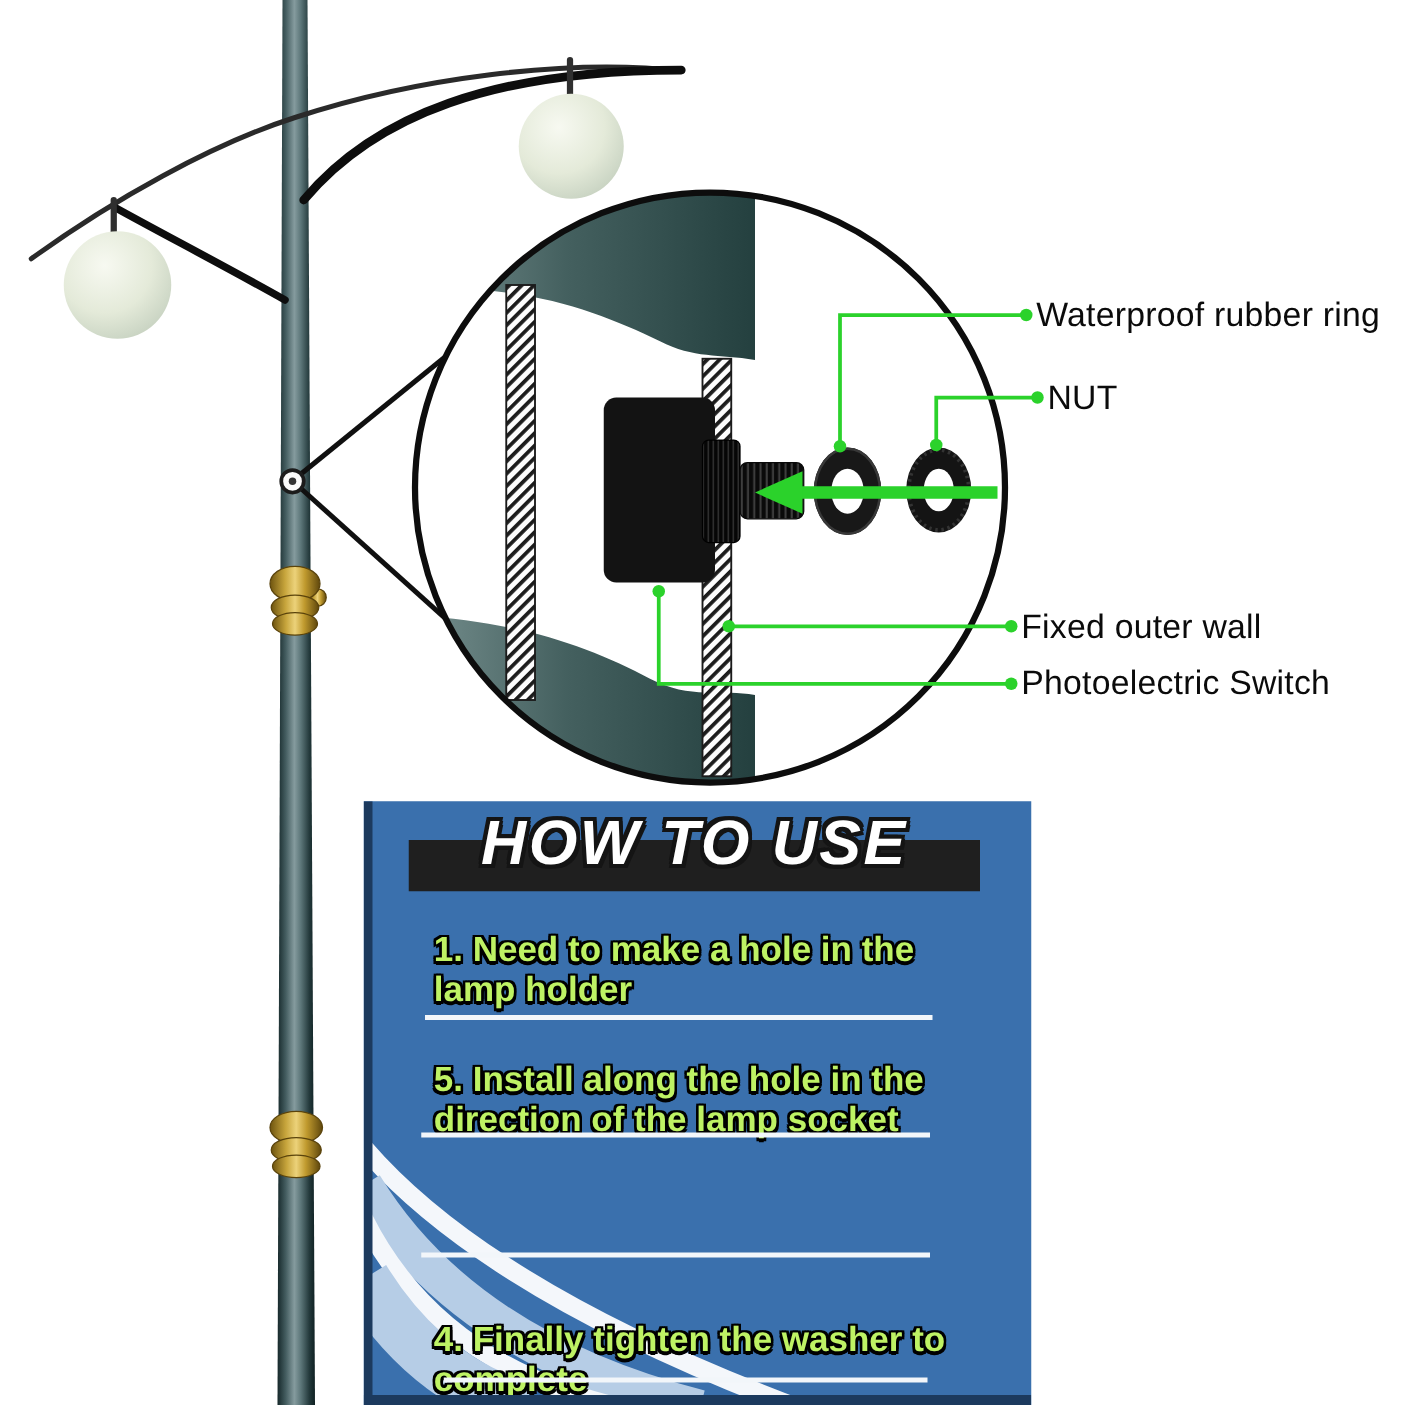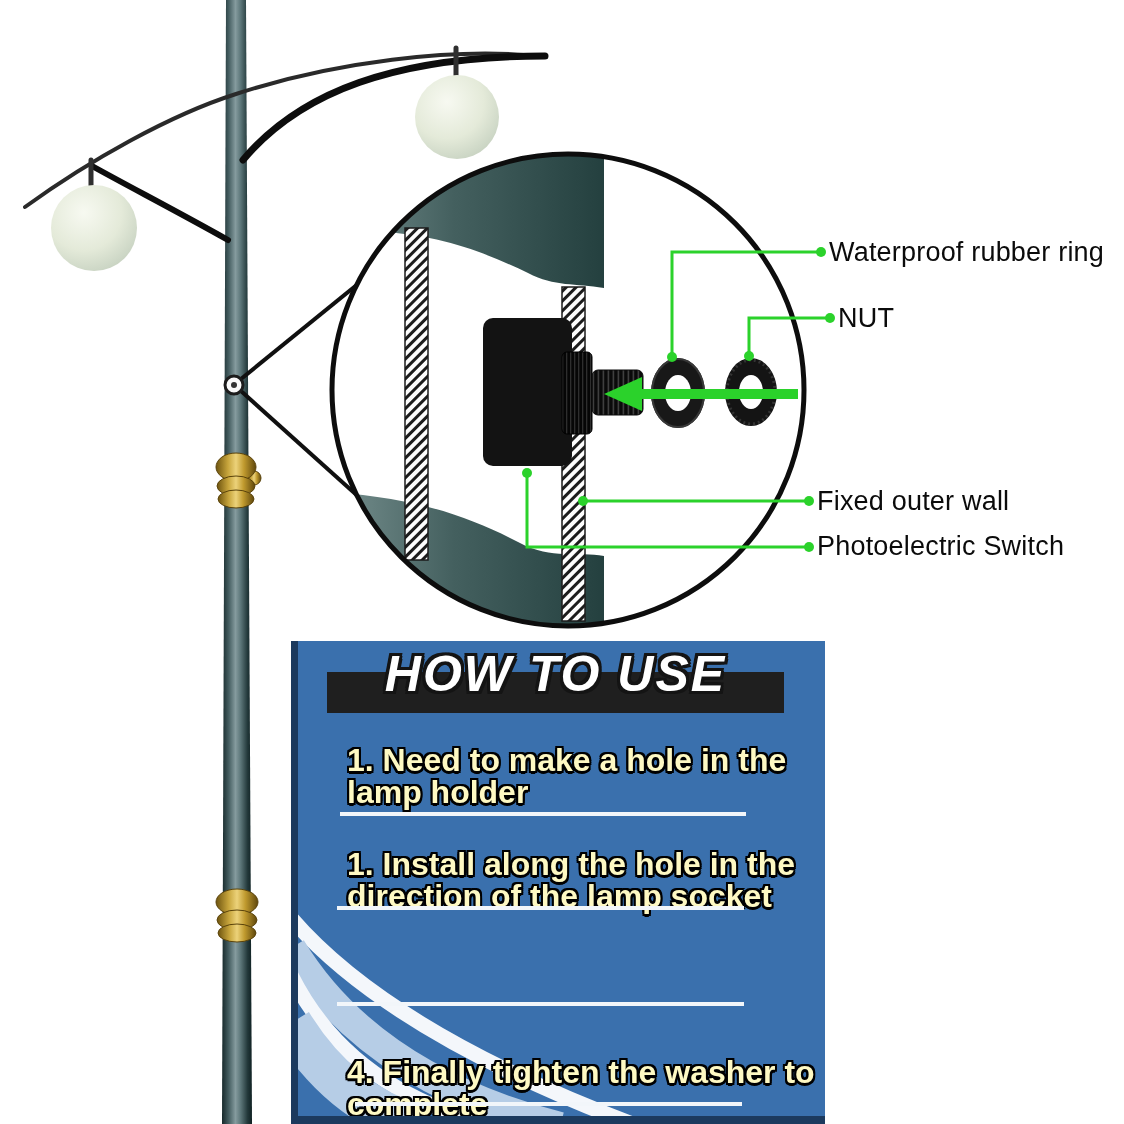--- a/index.html
+++ b/index.html
@@ -21,22 +21,22 @@
   .panel-swoosh{position:absolute;left:0;top:0;width:534px;height:483px;}
   .panel-border-left{position:absolute;left:0;top:0;width:7px;height:483px;background:#1c3a5e;}
   .panel-border-bottom{position:absolute;left:0;bottom:0;width:534px;height:8px;background:#1c3a5e;}
   .title-bar{position:absolute;left:36px;top:31px;width:457px;height:41px;background:#1f1f1f;}
   .panel-title{position:absolute;left:36px;top:2px;width:457px;height:62px;
                display:flex;align-items:center;justify-content:center;
                font-size:50px;font-weight:bold;color:#ffffff;letter-spacing:2px;
                text-shadow:-3px -3px 0 #141414,3px -3px 0 #141414,-3px 3px 0 #141414,
                            3px 3px 0 #141414,-3px 0 0 #141414,3px 0 0 #141414,
                            0 -3px 0 #141414,0 3px 0 #141414;font-style:italic;}
-  .step{position:absolute;left:56px;width:474px;font-size:32px;font-weight:bold;
-        color:#fef9c3;line-height:32px;white-space:pre-line;
+  .step{position:absolute;left:56px;width:474px;font-size:28px;font-weight:bold;
+        color:#bef264;line-height:32px;white-space:pre-line;
         text-shadow:-2px -2px 0 #000,2px -2px 0 #000,-2px 2px 0 #000,2px 2px 0 #000,
                     -2px 0 0 #000,2px 0 0 #000,0 -2px 0 #000,0 3px 0 #000;}
   .step-1{top:103px;} .step-2{top:207px;} .step-3{top:297px;} .step-4{top:415px;}
   .underline{position:absolute;height:4px;background:#f2f6fa;}
   .u1{left:49px;top:171px;width:406px;}
   .u2{left:46px;top:265px;width:407px;}
   .u3{left:46px;top:361px;width:407px;}
   .u4{left:64px;top:461px;width:387px;}
 </style>
 </head>
@@ -188,21 +188,21 @@
       <path d="M0,382 Q49,462 129,486" stroke="#b6cde6" stroke-width="42" fill="none"></path>
     </svg>
 
     <div class="title-bar"></div>
     <div class="panel-title">HOW TO USE</div>
 
     <div class="step step-1">1. Need to make a hole in the
 lamp holder</div>
     <div class="underline u1"></div>
 
-    <div class="step step-2">1. Install along the hole in the
+    <div class="step step-2">5. Install along the hole in the
 direction of the lamp socket</div>
     <div class="underline u2"></div>
 
     <div class="underline u3"></div>
 
     <div class="step step-4">4. Finally tighten the washer to
 complete</div>
     <div class="underline u4"></div>
 
     <div class="panel-border-left"></div>

